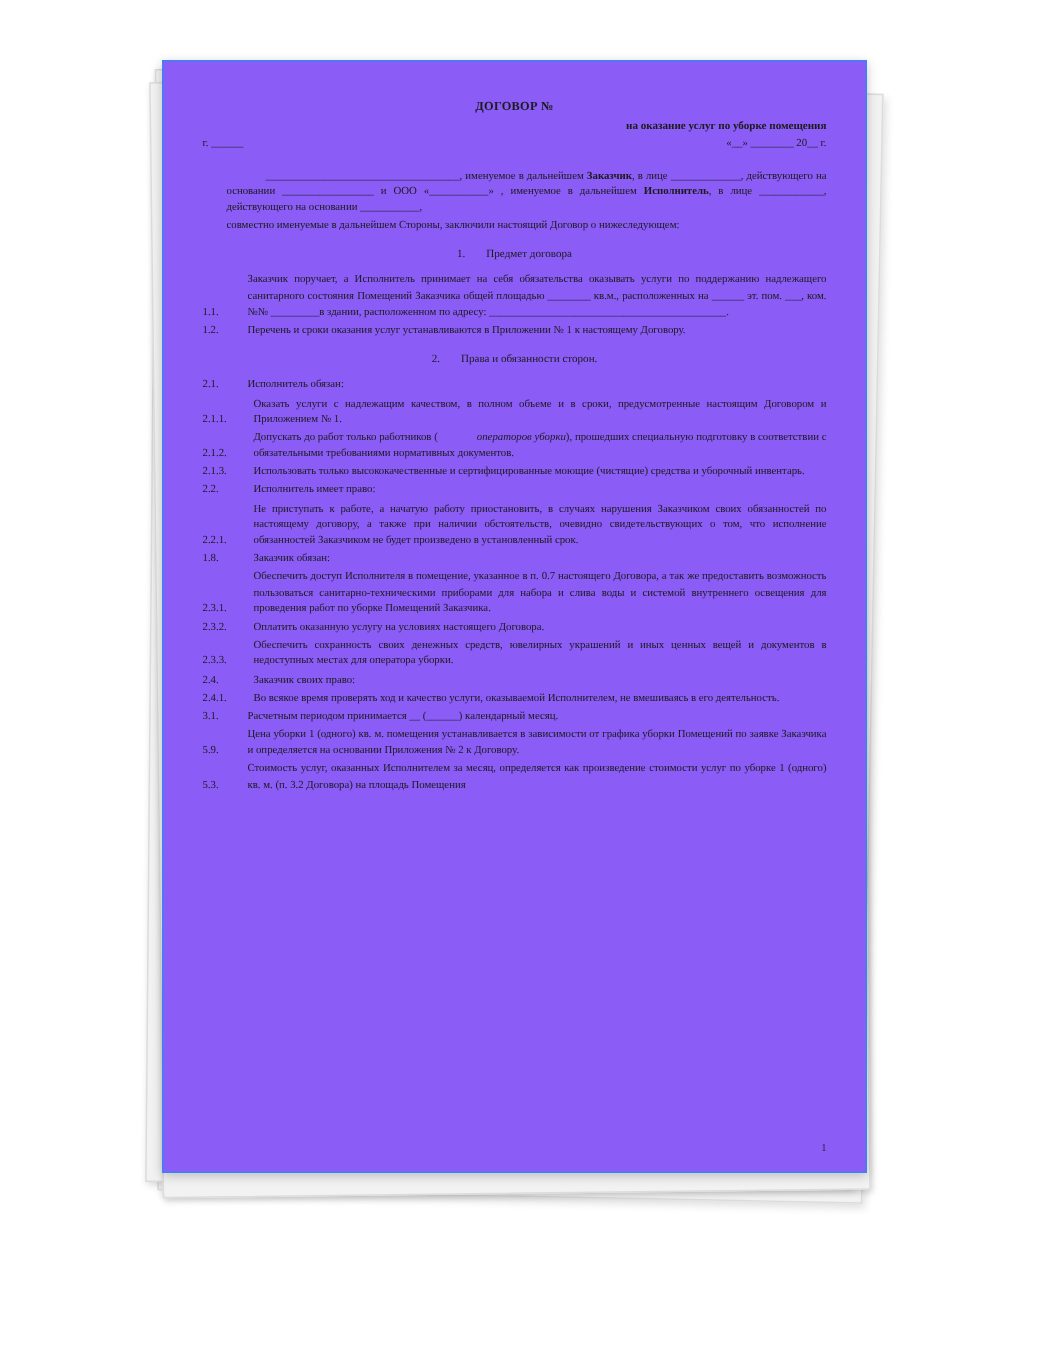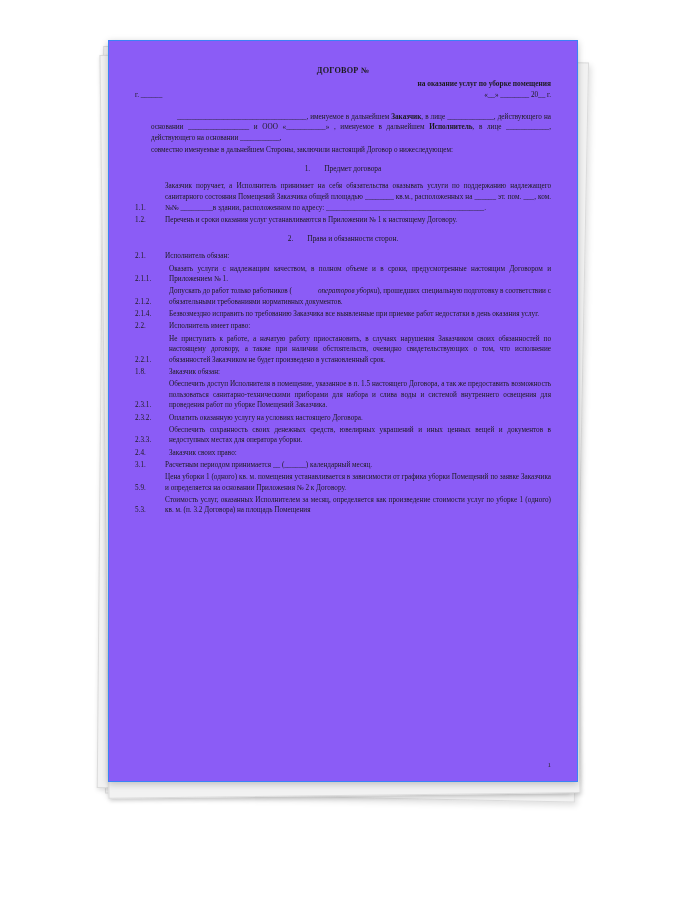--- a/index.html
+++ b/index.html
@@ -184,50 +184,54 @@
       </div>
       <div class="clause sub">
         <span class="cno">2.1.1.</span>
         <span class="ctext">Оказать услуги с надлежащим качеством, в полном объеме и в сроки, предусмотренные настоящим Договором и Приложением № 1.</span>
       </div>
       <div class="clause sub">
         <span class="cno">2.1.2.</span>
         <span class="ctext">Допускать до работ только работников (<em>операторов уборки</em>), прошедших специальную подготовку в соответствии с обязательными требованиями нормативных документов.</span>
       </div>
       <div class="clause sub">
-        <span class="cno">2.1.4.</span>
-        <span class="ctext">Безвозмездно исправить по требованию Заказчика все выявленные при приемке работ недостатки в день оказания услуг.</span>
+        <span class="cno">2.1.3.</span>
+        <span class="ctext">Использовать только высококачественные и сертифицированные моющие (чистящие) средства и уборочный инвентарь.</span>
       </div>
       <div class="clause sub">
         <span class="cno">2.2.</span>
         <span class="ctext">Исполнитель имеет право:</span>
       </div>
       <div class="clause sub">
         <span class="cno">2.2.1.</span>
         <span class="ctext">Не приступать к работе, а начатую работу приостановить, в случаях нарушения Заказчиком своих обязанностей по настоящему договору, а также при наличии обстоятельств, очевидно свидетельствующих о том, что исполнение обязанностей Заказчиком не будет произведено в установленный срок.</span>
       </div>
       <div class="clause sub">
         <span class="cno">1.8.</span>
         <span class="ctext">Заказчик обязан:</span>
       </div>
       <div class="clause sub">
         <span class="cno">2.3.1.</span>
-        <span class="ctext">Обеспечить доступ Исполнителя в помещение, указанное в п. 1.5 настоящего Договора, а так же предоставить возможность пользоваться санитарно-техническими приборами для набора и слива воды и  системой внутреннего освещения для проведения работ по уборке Помещений Заказчика.</span>
+        <span class="ctext">Обеспечить доступ Исполнителя в помещение, указанное в п. 0.7 настоящего Договора, а так же предоставить возможность пользоваться санитарно-техническими приборами для набора и слива воды и  системой внутреннего освещения для проведения работ по уборке Помещений Заказчика.</span>
       </div>
       <div class="clause sub">
         <span class="cno">2.3.2.</span>
         <span class="ctext">Оплатить оказанную услугу на условиях настоящего Договора.</span>
       </div>
       <div class="clause sub">
         <span class="cno">2.3.3.</span>
         <span class="ctext">Обеспечить сохранность своих денежных средств, ювелирных украшений и иных ценных вещей и документов в недоступных местах для оператора уборки.</span>
       </div>
       <div class="clause sub">
         <span class="cno">2.4.</span>
         <span class="ctext">Заказчик своих право:</span>
+      </div>
+      <div class="clause sub">
+        <span class="cno">2.4.1.</span>
+        <span class="ctext">Во всякое время проверять ход и качество услуги,  оказываемой Исполнителем, не вмешиваясь в его деятельность.</span>
       </div>
 
       <div class="clause">
         <span class="cno">3.1.</span>
         <span class="ctext">Расчетным периодом принимается __ (______) календарный месяц.</span>
       </div>
       <div class="clause">
         <span class="cno">5.9.</span>
         <span class="ctext">Цена уборки 1 (одного) кв. м. помещения устанавливается в зависимости от графика уборки Помещений по заявке Заказчика и определяется на основании Приложения № 2 к Договору.</span>
       </div>

